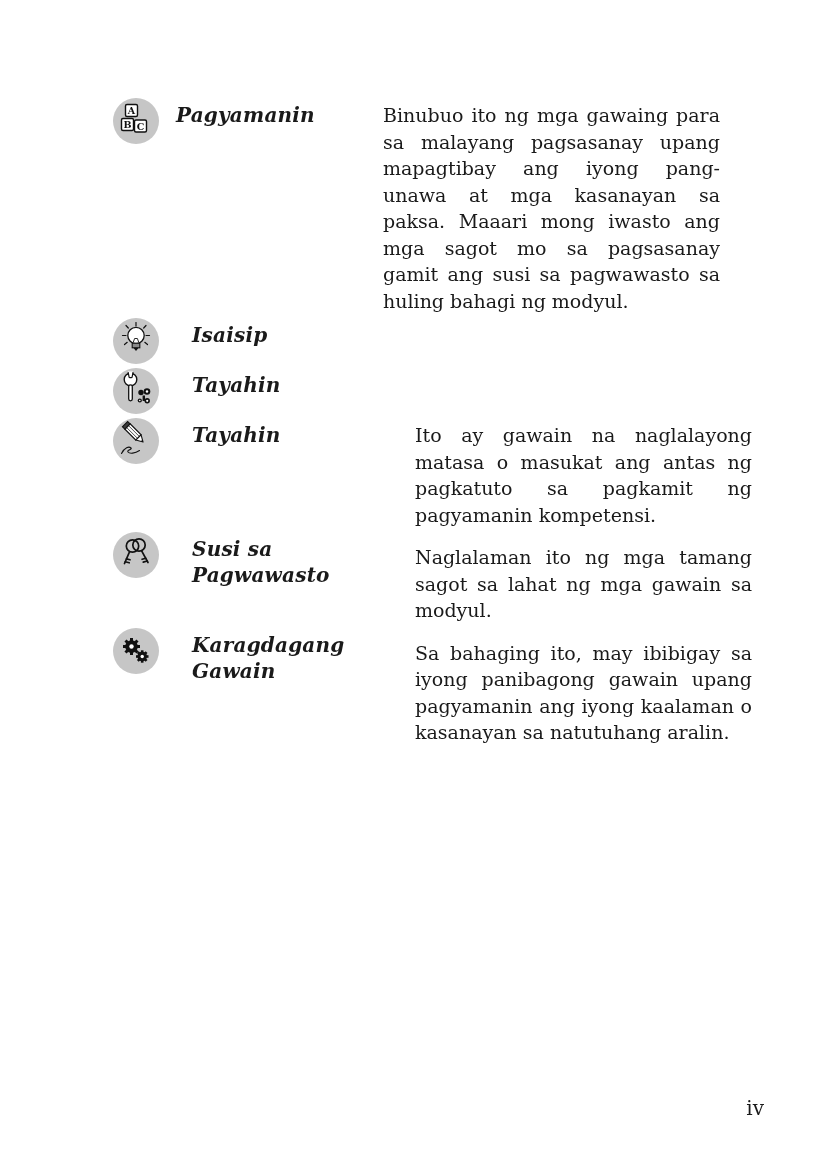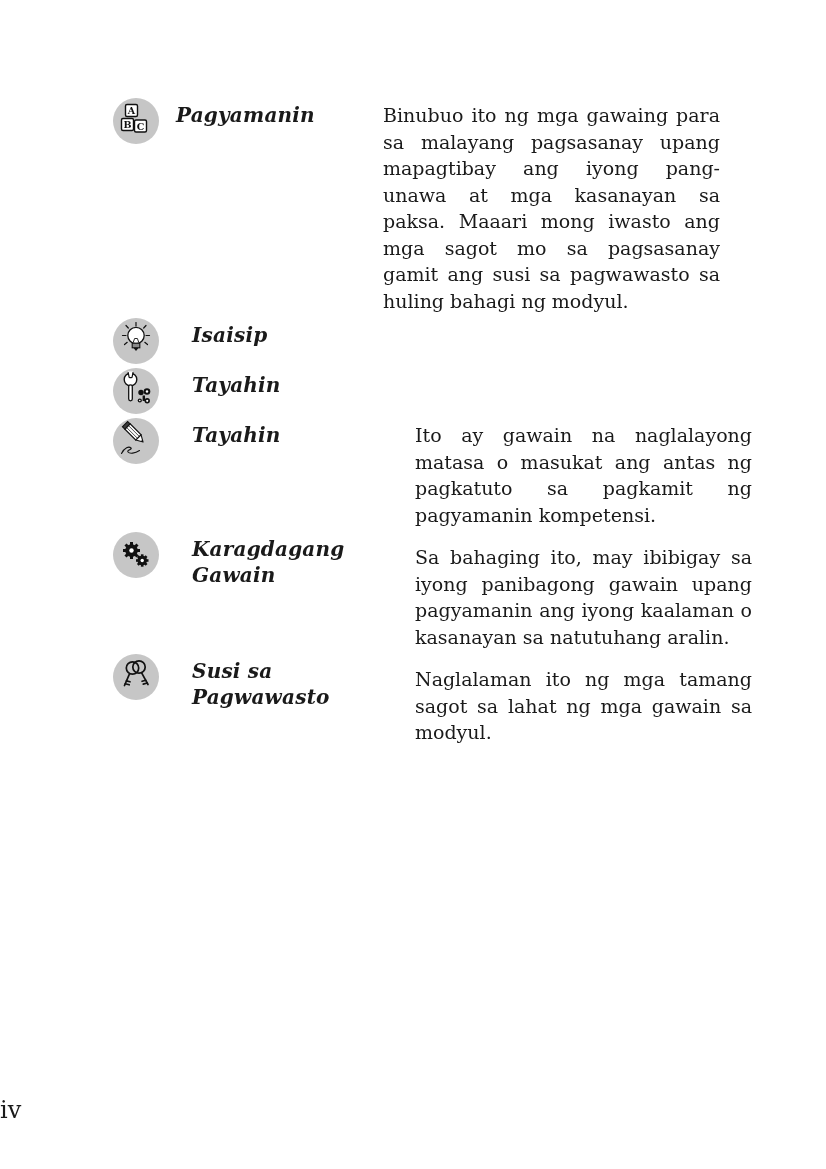--- a/index.html
+++ b/index.html
@@ -35,22 +35,22 @@
     margin-left: 22px;
     font-size: 19px;
     line-height: 26.5px;
     text-align: justify;
   }
   .row.offset .desc { padding-top: 8px; }
   .footer {
     position: absolute;
     top: 1096px; left: 0;
     width: 764px;
-    text-align: left;
-    font-size: 24px;
+    text-align: right;
+    font-size: 20px;
   }
 </style>
 </head>
 <body>
 
 <div class="rows">
 
   <div class="row">
     <div class="icon-cell">
       <svg width="46" height="46" viewBox="0 0 46 46">
@@ -121,20 +121,39 @@
         <path d="M8.5 35.5 c3 -6 7.5 -7.5 9.5 -5.5 c1.5 1.5 -4.5 2 -3 4 c1.5 2 7 1.5 11.5 -1.5" fill="none" stroke="#111" stroke-width="1.1" stroke-linecap="round"></path>
       </svg>
     </div>
     <div class="label">Tayahin</div>
     <div class="desc">Ito ay gawain na naglalayong matasa o masukat ang antas ng pagkatuto sa pagkamit ng pagyamanin kompetensi.</div>
   </div>
 
   <div class="row offset">
     <div class="icon-cell">
       <svg width="46" height="46" viewBox="0 0 46 46">
+        <g fill="none" stroke="#111" stroke-width="1.7" stroke-linecap="round">
+          <circle cx="19.5" cy="14" r="6.2"></circle>
+          <circle cx="26" cy="13" r="6.2"></circle>
+          <path d="M16.5 19.8 L11.5 31.5"></path>
+          <path d="M12.2 29.8 l4 1"></path>
+          <path d="M13.4 26.9 l3.6 0.9"></path>
+          <path d="M28.5 18.6 L35 30.5"></path>
+          <path d="M34.2 29 l-4 1.1"></path>
+          <path d="M32.8 26.3 l-3.7 1"></path>
+        </g>
+      </svg>
+    </div>
+    <div class="label">Susi sa Pagwawasto</div>
+    <div class="desc">Naglalaman ito ng mga tamang sagot sa lahat ng mga gawain sa modyul.</div>
+  </div>
+
+  <div class="row offset">
+    <div class="icon-cell">
+      <svg width="46" height="46" viewBox="0 0 46 46">
         <g stroke="#111" stroke-width="3">
           <line x1="10" y1="18.5" x2="27" y2="18.5"></line>
           <line x1="18.5" y1="10" x2="18.5" y2="27"></line>
           <line x1="12.5" y1="12.5" x2="24.5" y2="24.5"></line>
           <line x1="12.5" y1="24.5" x2="24.5" y2="12.5"></line>
         </g>
         <circle cx="18.5" cy="18.5" r="6.3" fill="#111"></circle>
         <circle cx="18.5" cy="18.5" r="2.2" fill="#fff"></circle>
         <g stroke="#111" stroke-width="2.6">
           <line x1="23" y1="28.5" x2="35.5" y2="28.5"></line>
@@ -143,34 +162,15 @@
           <line x1="24.8" y1="32.9" x2="33.6" y2="24.1"></line>
         </g>
         <circle cx="29.2" cy="28.5" r="4.8" fill="#111"></circle>
         <circle cx="29.2" cy="28.5" r="1.7" fill="#fff"></circle>
       </svg>
     </div>
     <div class="label">Karagdagang Gawain</div>
     <div class="desc">Sa bahaging ito, may ibibigay sa iyong panibagong gawain upang pagyamanin ang iyong kaalaman o kasanayan sa natutuhang aralin.</div>
   </div>
 
-  <div class="row offset">
-    <div class="icon-cell">
-      <svg width="46" height="46" viewBox="0 0 46 46">
-        <g fill="none" stroke="#111" stroke-width="1.7" stroke-linecap="round">
-          <circle cx="19.5" cy="14" r="6.2"></circle>
-          <circle cx="26" cy="13" r="6.2"></circle>
-          <path d="M16.5 19.8 L11.5 31.5"></path>
-          <path d="M12.2 29.8 l4 1"></path>
-          <path d="M13.4 26.9 l3.6 0.9"></path>
-          <path d="M28.5 18.6 L35 30.5"></path>
-          <path d="M34.2 29 l-4 1.1"></path>
-          <path d="M32.8 26.3 l-3.7 1"></path>
-        </g>
-      </svg>
-    </div>
-    <div class="label">Susi sa Pagwawasto</div>
-    <div class="desc">Naglalaman ito ng mga tamang sagot sa lahat ng mga gawain sa modyul.</div>
-  </div>
-
 </div>
 
 <div class="footer">iv</div>
 
 </body></html>

